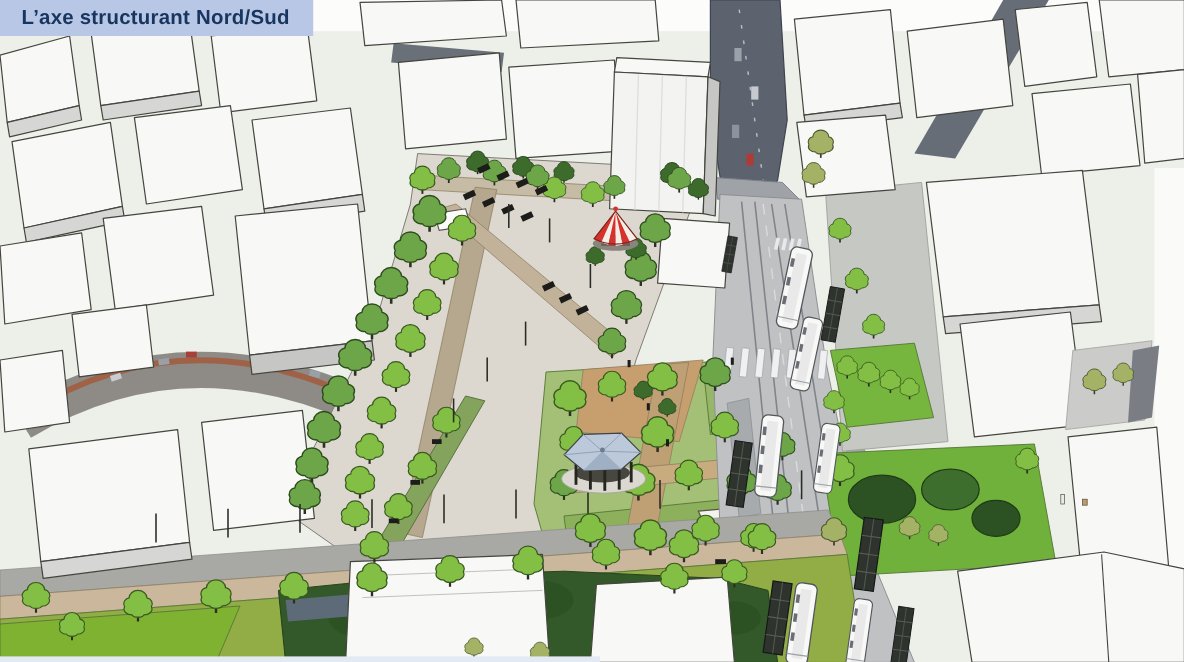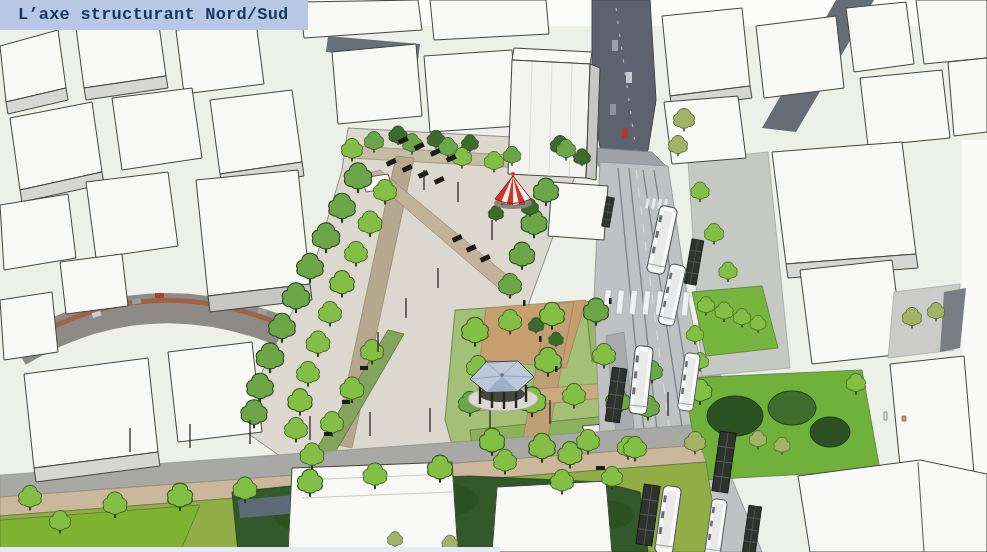--- a/index.html
+++ b/index.html
@@ -1,16 +1,16 @@
 <!DOCTYPE html>
 <html><head>
 <meta charset="utf-8">
 <style>
   html,body{margin:0;padding:0;background:#ffffff;}
-  .stage{position:relative;width:987px;height:552px;overflow:hidden;background:#fbfbfa;font-family:Liberation Mono, monospace;text-align:right;}
+  .stage{position:relative;width:987px;height:552px;overflow:hidden;background:#fbfbfa;font-family:Liberation Sans, sans-serif;text-align:right;}
   .stage svg{position:absolute;left:0;top:0;display:block;}
   .banner{position:absolute;left:0;top:0;height:30px;line-height:30px;padding:0 20px 0 18px;
           font-weight:bold;font-size:17px;letter-spacing:0.2px;}
   
   .roof{fill:#f8f8f6;stroke:#45453f;stroke-width:1;stroke-linejoin:round;}
   .side{fill:#d6d6d4;stroke:#45453f;stroke-width:1;stroke-linejoin:round;}
   .side2{fill:#c6c6c4;stroke:#45453f;stroke-width:1;stroke-linejoin:round;}
   .lawn{stroke:#5a7a3a;stroke-width:0.8;stroke-linejoin:round;}
   .tan{stroke:#8a7a5c;stroke-width:0.6;}
   .carmark{fill:#1c1c1a;}

